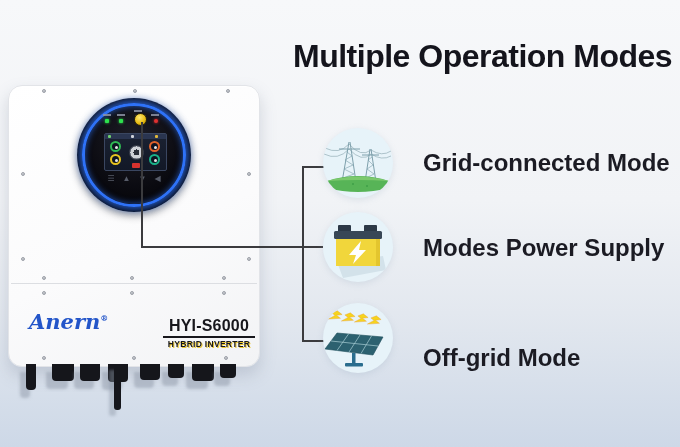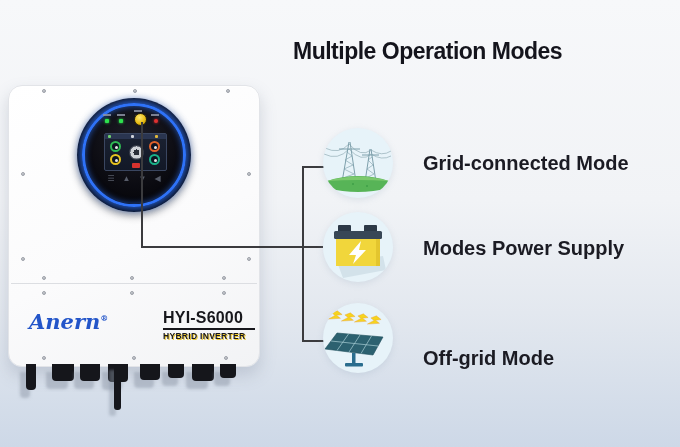--- a/index.html
+++ b/index.html
@@ -4,21 +4,21 @@
 <style>
   html,body{margin:0;padding:0;}
   #stage{
     position:relative;width:680px;height:447px;overflow:hidden;
     font-family:"Liberation Sans",sans-serif;
     background:linear-gradient(180deg,#f7f8fa 0%,#f1f3f6 45%,#e3e8ef 70%,#cdd8e7 100%);
   }
   
   .title{
     position:absolute;left:293px;top:38px;width:386px;
-    font-size:23px;font-weight:700;letter-spacing:-0.5px;color:#14141c;white-space:nowrap;
+    font-size:32px;font-weight:700;letter-spacing:-0.5px;color:#14141c;white-space:nowrap;
   }
   
   .device{
     position:absolute;left:8px;top:85px;width:250px;height:280px;border-radius:14px;
     background:linear-gradient(155deg,#ffffff 0%,#fbfbfc 55%,#f2f3f5 100%);
     border:1px solid #e2e4e8;
     box-shadow:0 8px 16px rgba(125,136,156,.30), inset 0 1px 0 #fff;
   }
   .seam{position:absolute;left:2px;top:197px;width:246px;height:1px;background:#dcdee2;}
   .screw{position:absolute;width:4px;height:4px;border-radius:50%;
@@ -44,36 +44,36 @@
   .si::after{content:"";position:absolute;left:3px;top:3px;width:3px;height:3px;border-radius:50%;background:#fff;opacity:.9;}
   .knob2{position:absolute;left:24px;top:11px;width:15px;height:15px;border-radius:50%;
     background:radial-gradient(circle,#2b2f3a 0 3px,#cfd2d8 3px 6px,#868b97 6px);border:1px solid #3c414d;box-sizing:border-box;}
   .redbadge{position:absolute;left:27px;top:29px;width:8px;height:5px;background:#d6322e;border-radius:1px;}
   .btnrow{position:absolute;left:0;top:76px;width:114px;display:flex;justify-content:center;gap:8px;
     color:#575c69;font-size:8px;line-height:10px;}
   
   .brand{position:absolute;left:20px;top:223px;font-family:"DejaVu Serif",serif;font-style:italic;
     font-weight:700;font-size:21px;color:#2355c9;}
   .brand sup{font-size:8px;font-style:normal;}
-  .model-block{position:absolute;left:154px;top:223px;width:92px;text-align:left;}
+  .model-block{position:absolute;left:154px;top:231px;width:92px;text-align:center;}
   .model{display:block;font-size:16px;font-weight:700;color:#17171c;letter-spacing:0.2px;
     border-bottom:2px solid #17171c;padding-bottom:1px;}
   .model-sub{display:block;font-size:8.5px;font-weight:700;color:#17171c;letter-spacing:0.3px;
     text-shadow:1px 1px 0 #ecc832;margin-top:1px;white-space:nowrap;}
   
   .conn{position:absolute;background:#15161b;border-radius:0 0 4px 4px;
     box-shadow:-6px 8px 3px rgba(141,152,168,.5);}
   .stem{position:absolute;background:#15161b;border-radius:0 0 3px 3px;
     box-shadow:-5px 6px 3px rgba(141,152,168,.45);}
   
   .line{position:absolute;background:#3b3b3e;}
   
   .mode-circle{position:absolute;width:70px;height:70px;border-radius:50%;background:#e7f3f9;overflow:hidden;
     box-shadow:0 2px 6px rgba(150,170,190,.25);}
-  .mode-label{position:absolute;left:423px;font-size:20px;font-weight:700;color:#1b1b23;
+  .mode-label{position:absolute;left:423px;font-size:24px;font-weight:700;color:#1b1b23;
     line-height:24px;white-space:nowrap;text-align:right;}
 </style>
 </head>
 <body>
 
 <div id="stage">
 
   <div class="title">Multiple Operation Modes</div>
 
   <div class="device">

